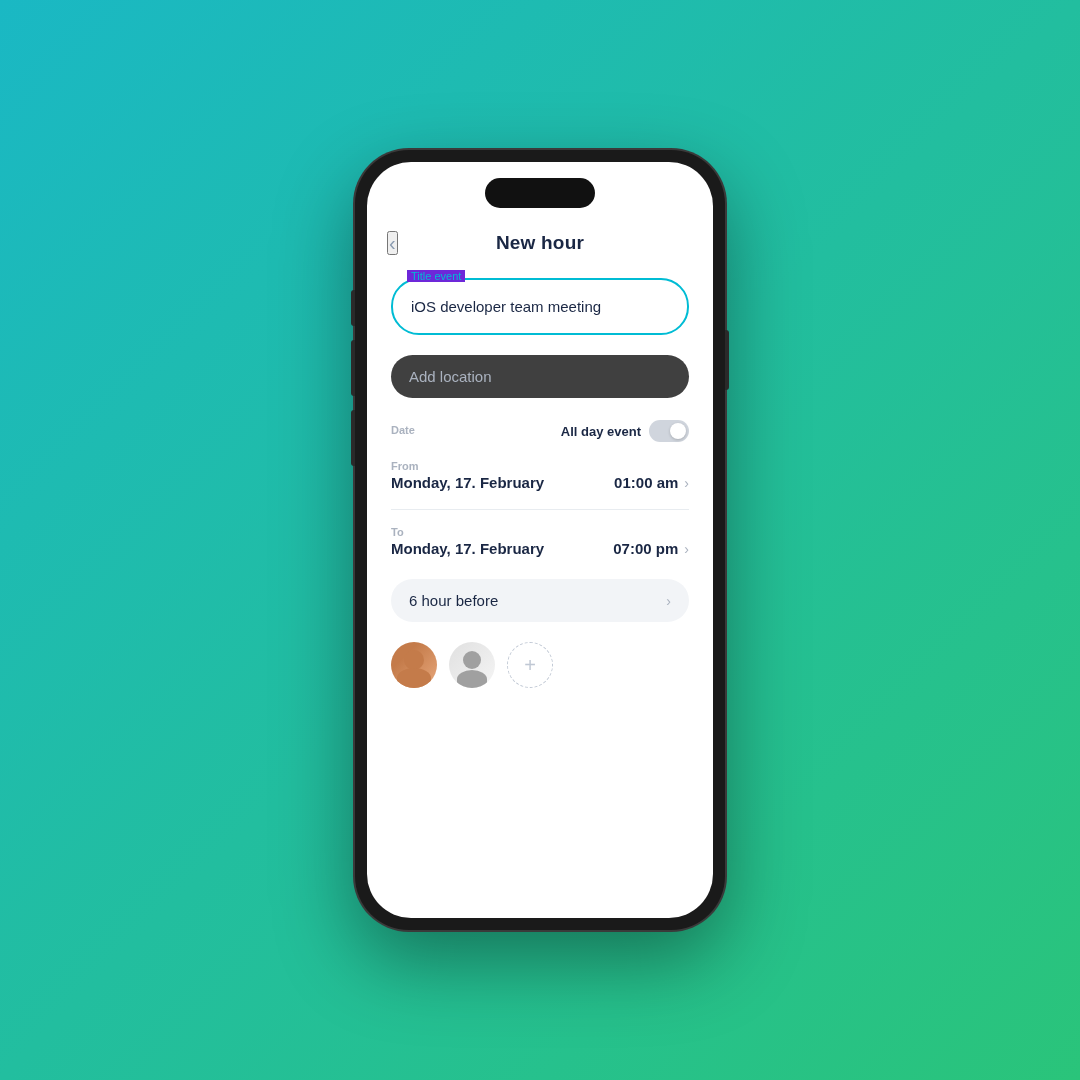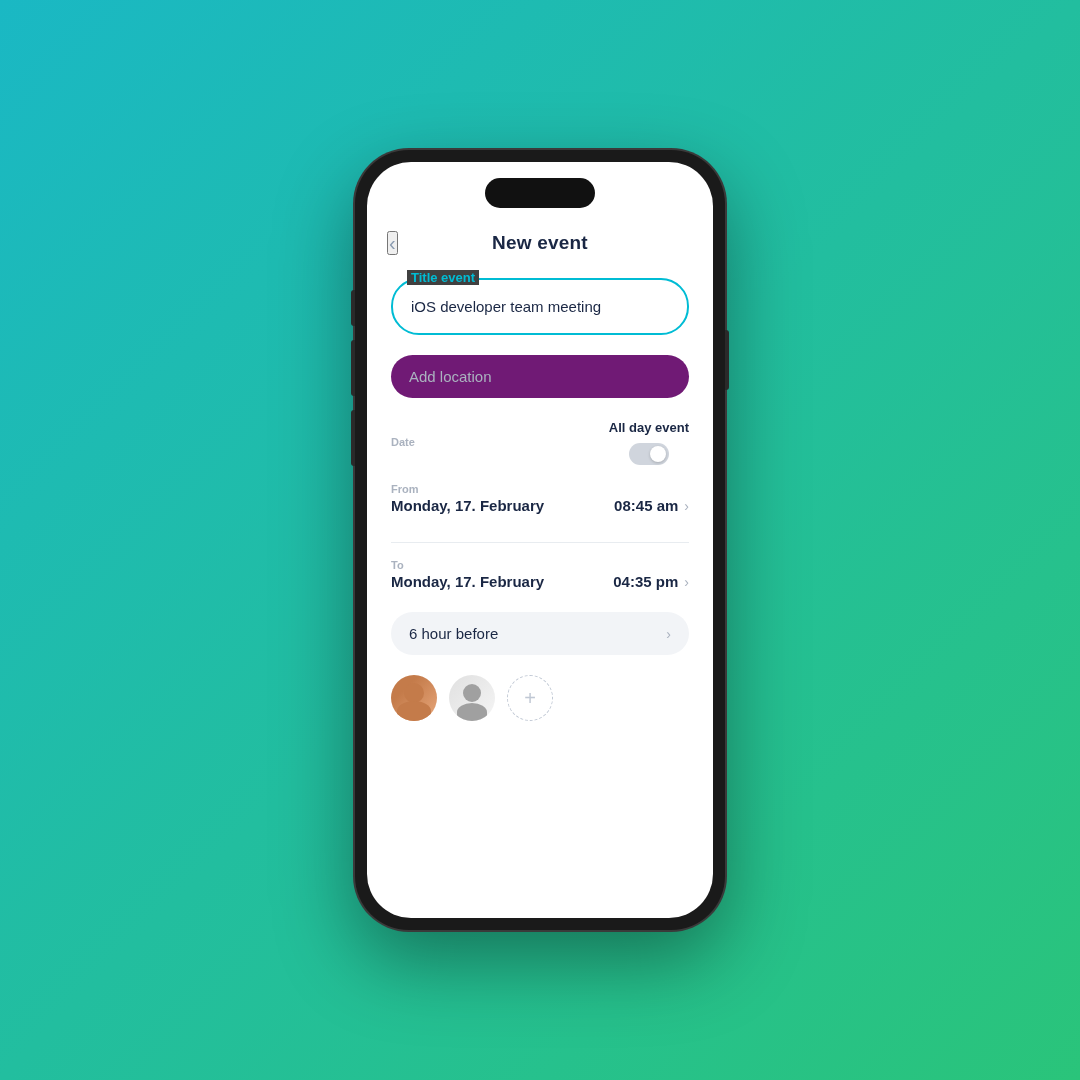--- a/index.html
+++ b/index.html
@@ -103,44 +103,44 @@
     
     .title-field-wrap {
       position: relative;
       margin-bottom: 20px;
     }
 
     .field-label {
       position: absolute;
       top: -8px;
       left: 16px;
-      font-size: 13px;
+      font-size: 11px;
       color: #00bcd4;
-      background: #404040;
+      background: #6d28d9;
       padding: 0 4px;
-      font-weight: 700;
+      font-weight: 400;
     }
 
     .title-input {
       width: 100%;
       border: 2px solid #00bcd4;
       border-radius: 28px;
       padding: 18px 18px;
       font-size: 15px;
       color: #1a2744;
       outline: none;
       font-family: inherit;
       background: white;
     }
 
     
     .location-field {
       width: 100%;
       border: none;
-      background: #701a75;
+      background: #404040;
       border-radius: 28px;
       padding: 13px 18px;
       font-size: 15px;
       color: #aab2bf;
       font-family: inherit;
       cursor: pointer;
       text-align: left;
       margin-bottom: 22px;
     }
 
@@ -156,21 +156,20 @@
       display: flex;
       align-items: center;
       justify-content: space-between;
       margin-bottom: 14px;
     }
 
     .all-day-wrap {
       display: flex;
       align-items: center;
       gap: 8px;
-      flex-direction: column;
     }
 
     .all-day-label {
       font-size: 13px;
       color: #1a2744;
       font-weight: 600;
     }
 
     .toggle {
       width: 40px;
@@ -225,21 +224,21 @@
       color: #1a2744;
     }
 
     .chevron-right {
       color: #aab2bf;
       font-size: 14px;
       margin-left: 6px;
     }
 
     .from-section {
-      margin-bottom: 24px;
+      margin-bottom: 14px;
     }
 
     .to-section {
       margin-bottom: 18px;
     }
 
     
     .reminder-field {
       display: flex;
       align-items: center;
@@ -421,21 +420,21 @@
     <div class="side-btn-left-3"></div>
   </div>
 
   <div class="phone-screen">
     <div class="dynamic-island"></div>
 
     <div class="screen-content">
 
       <div class="header">
         <button class="back-btn">‹</button>
-        <span class="header-title">New event</span>
+        <span class="header-title">New hour</span>
       </div>
 
       <div class="form-content">
 
         <div class="title-field-wrap">
           <span class="field-label">Title event</span>
           <input class="title-input" type="text" value="iOS developer team meeting" style="">
         </div>
 
         <button class="location-field">
@@ -450,34 +449,34 @@
               <div class="toggle-thumb"></div>
             </div>
           </div>
         </div>
 
         <div class="from-section">
           <span class="section-label">From</span>
           <div class="date-row">
             <div class="date-info">
               <span class="date-value">Monday, 17. February</span>
-              <span class="time-value">08:45 am</span>
+              <span class="time-value">01:00 am</span>
             </div>
             <span class="chevron-right">›</span>
           </div>
         </div>
 
         <div class="divider"></div>
 
         <div class="to-section">
           <span class="section-label">To</span>
           <div class="date-row">
             <div class="date-info">
               <span class="date-value">Monday, 17. February</span>
-              <span class="time-value">04:35 pm</span>
+              <span class="time-value">07:00 pm</span>
             </div>
             <span class="chevron-right">›</span>
           </div>
         </div>
 
         <div class="reminder-field">
           <span class="reminder-text">6 hour before</span>
           <span class="chevron-right">›</span>
         </div>
 

